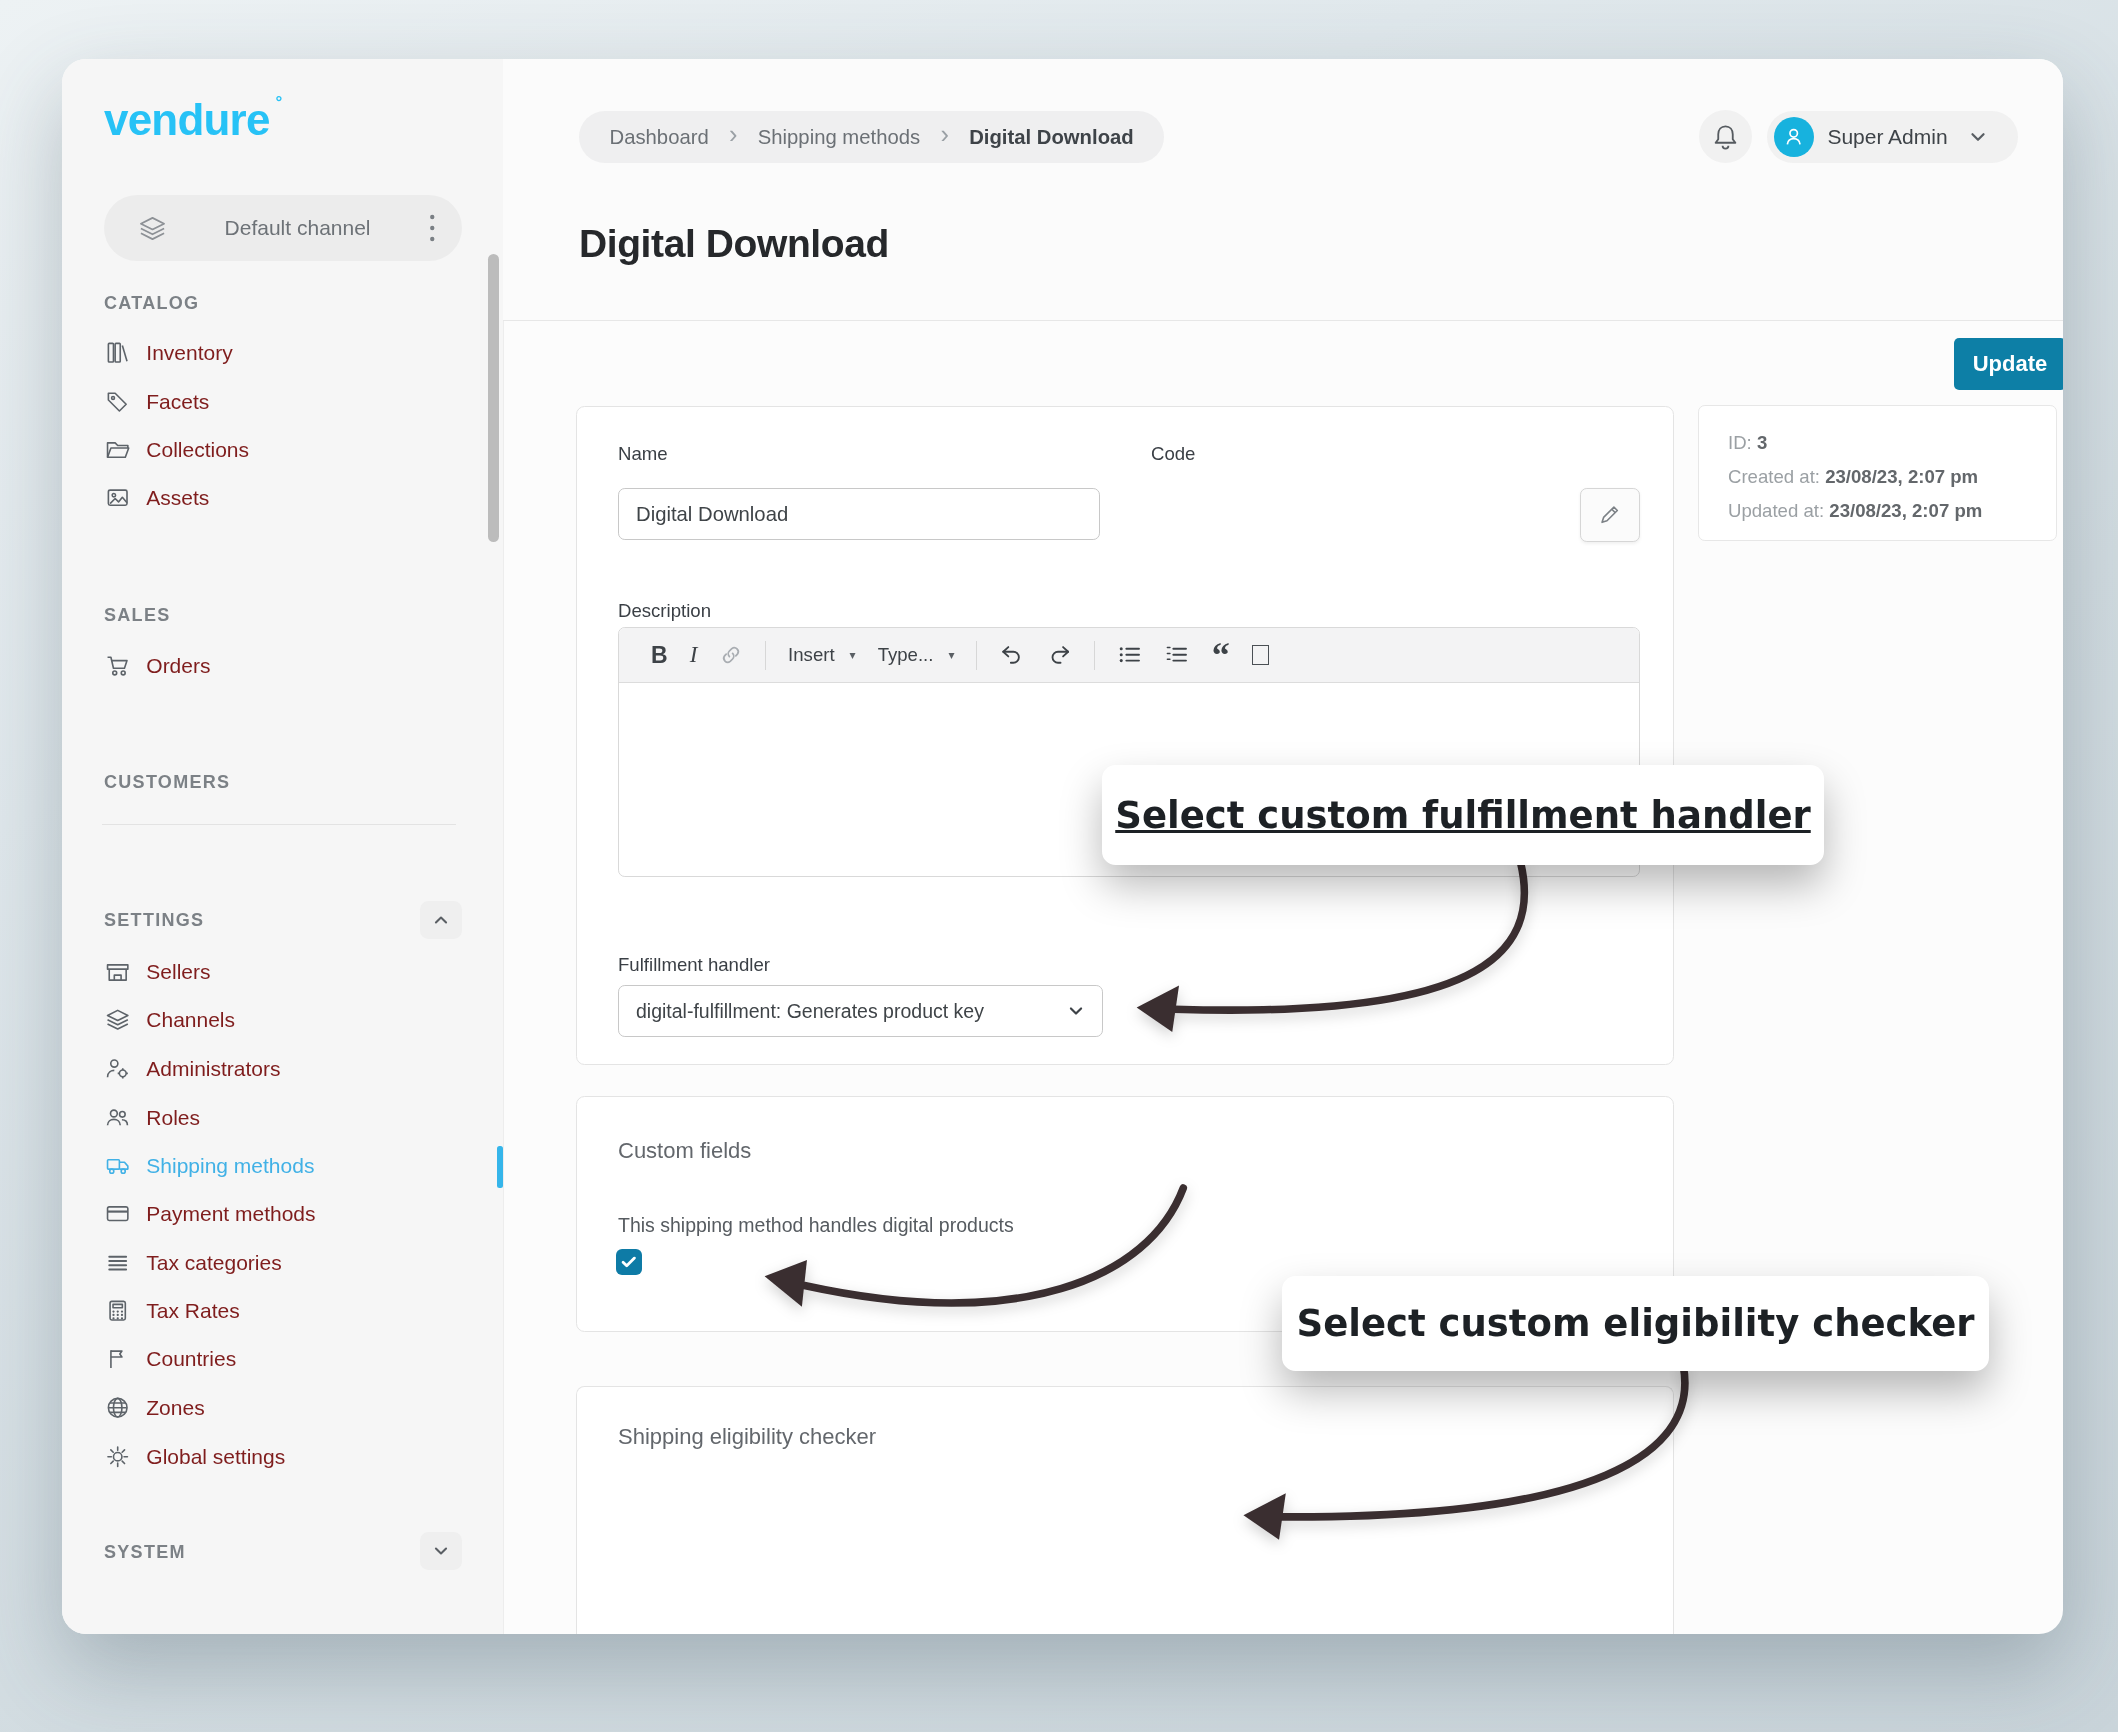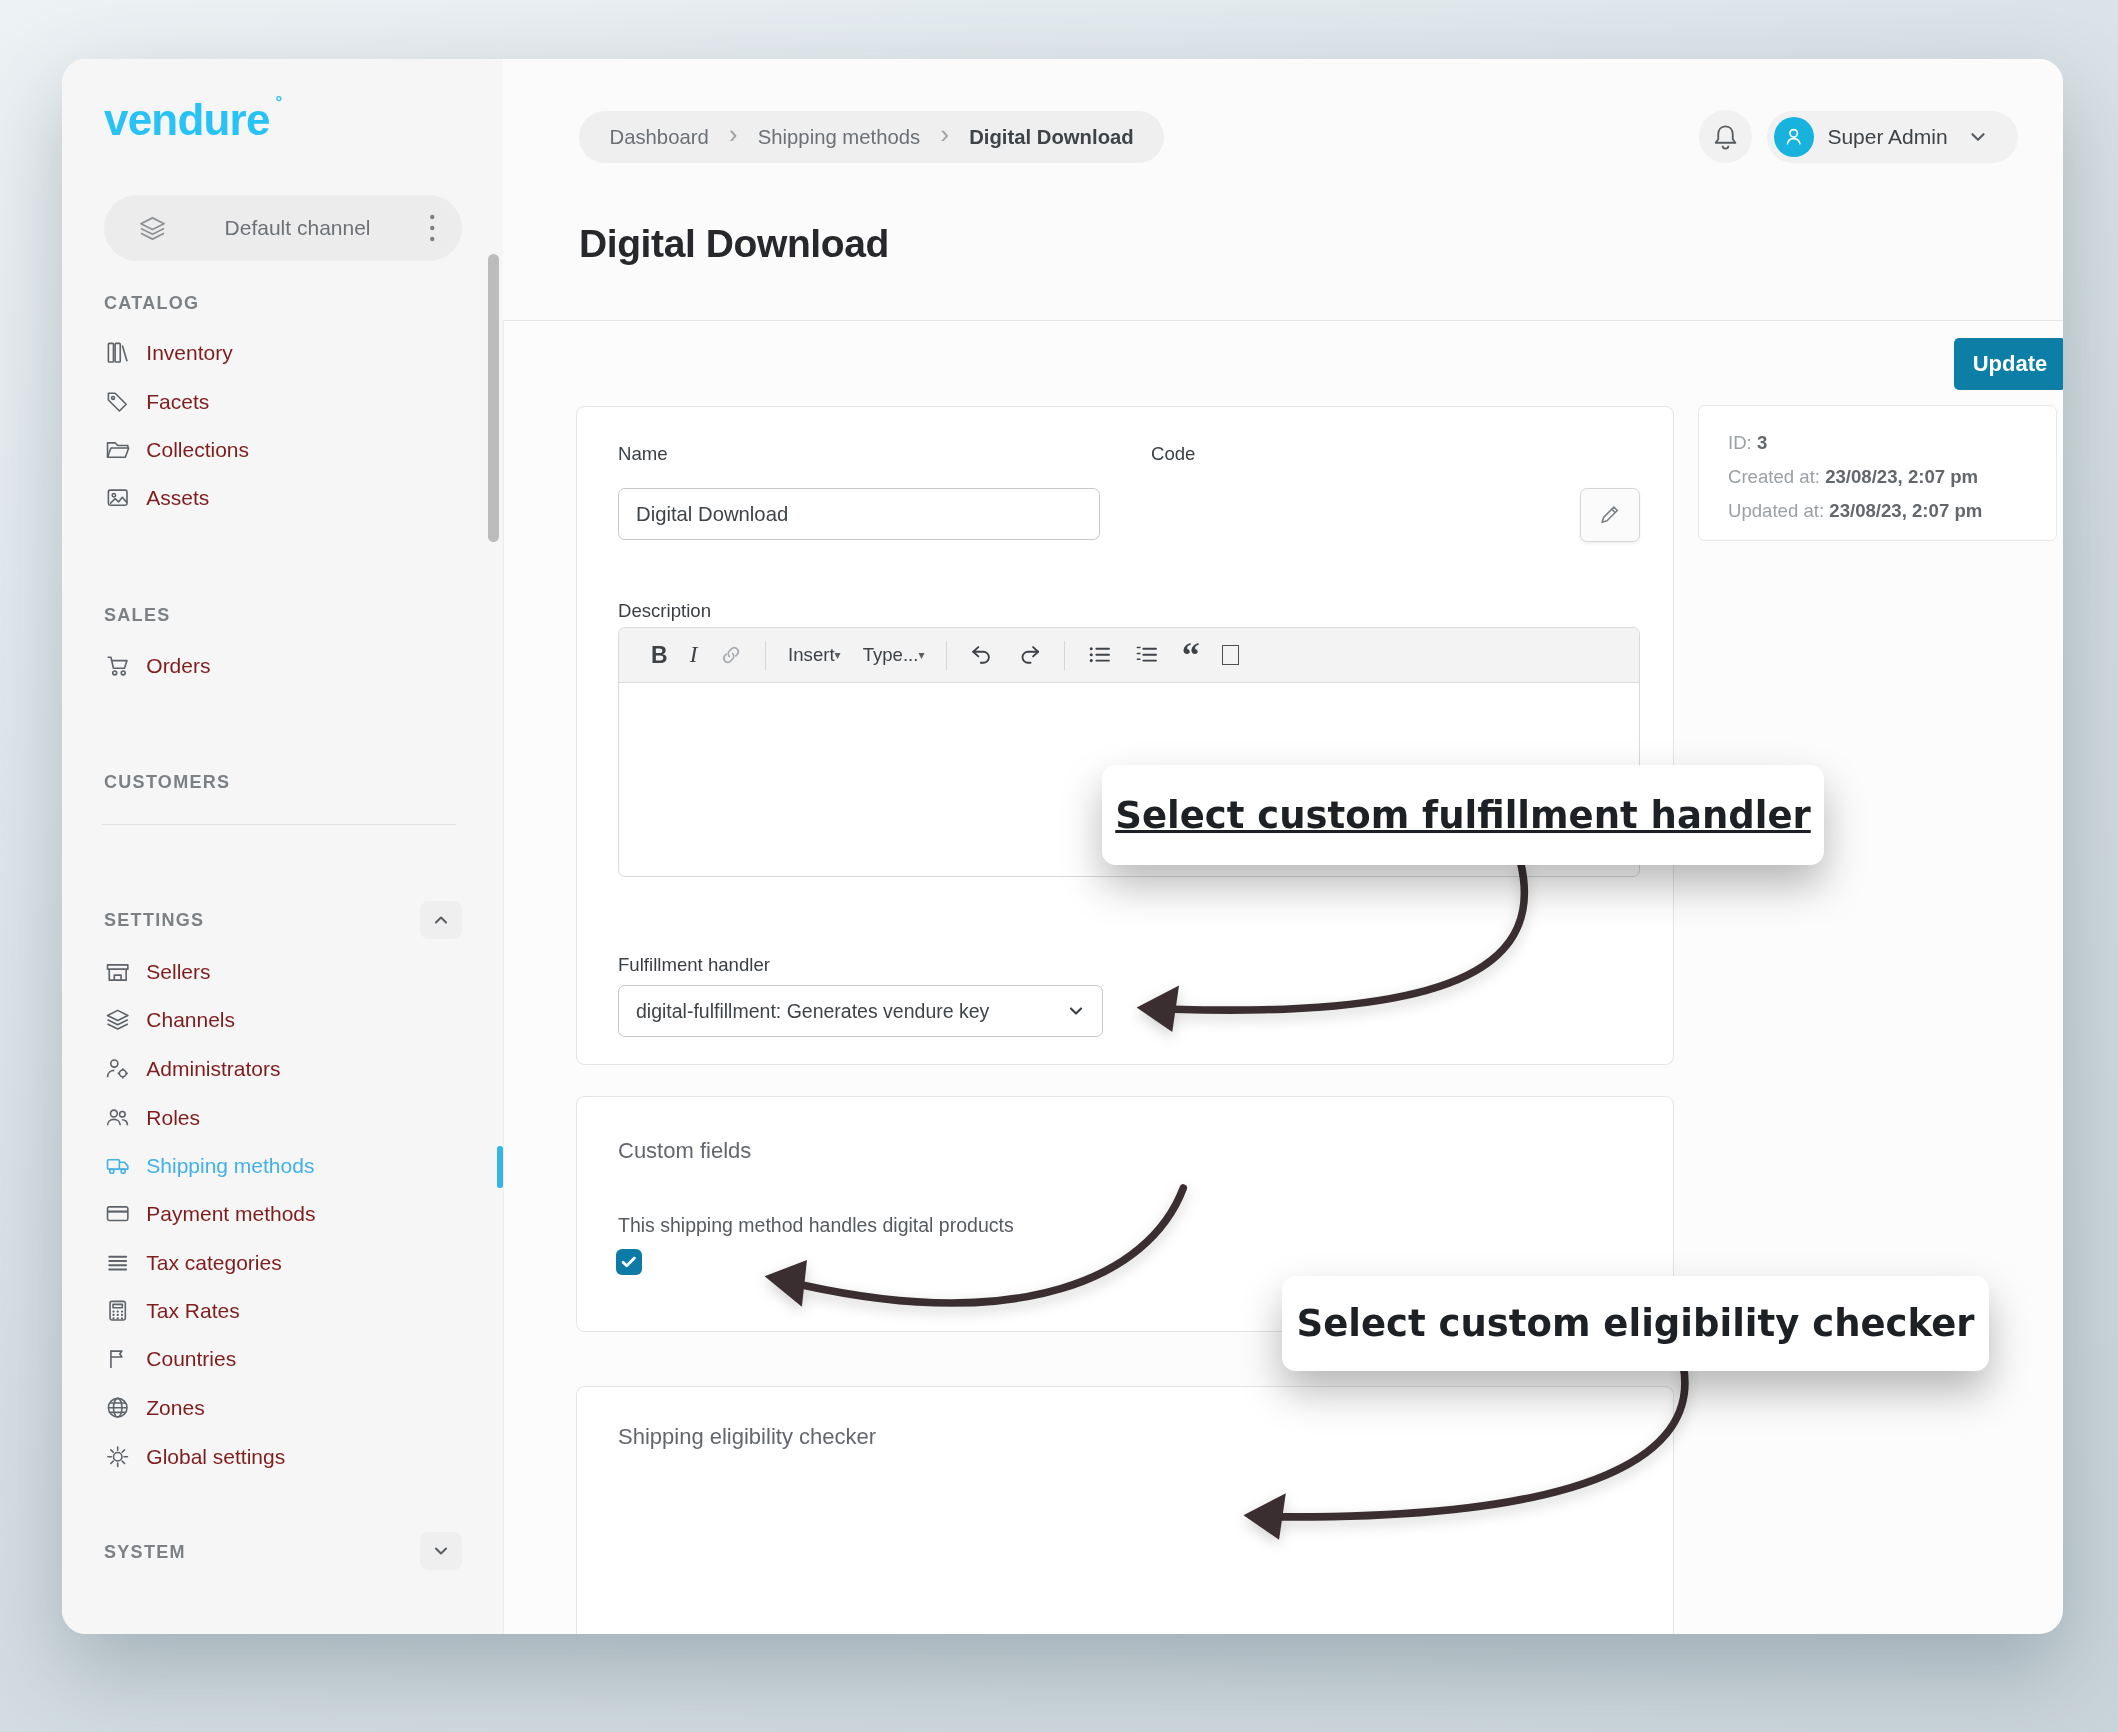--- a/index.html
+++ b/index.html
@@ -61,21 +61,21 @@
   .text-input{position:absolute;height:52px;border:0.8px solid #c8c8c8;border-radius:6.8px;background:#fff;
     font-size:20.3px;color:#3f4448;padding:0 17px;box-sizing:border-box;font-family:"Liberation Sans",sans-serif;}
   .edit-btn{position:absolute;left:1003px;top:81px;width:58px;height:52px;border:0.8px solid #d6d6d6;background:#fbfbfb;border-radius:6.8px;
     display:flex;align-items:center;justify-content:center;color:#7c8186;cursor:pointer;box-shadow:0 1.7px 3.4px rgba(0,0,0,.06);}
   .editor{position:absolute;left:41px;top:220px;width:1020px;height:248px;border:0.8px solid #d9d9d9;border-radius:6.8px;background:#fff;overflow:hidden;}
   .editor-toolbar{height:54px;background:#f3f3f4;border-bottom:0.8px solid #dcdcdc;display:flex;align-items:center;padding-left:32px;gap:22px;}
   .tbtn{display:flex;align-items:center;justify-content:center;color:#3d4247;cursor:pointer;}
   .tbtn.bold-glyph{font-weight:800;font-size:23px;}
   .tbtn.italic-glyph{font-family:"Liberation Serif",serif;font-style:italic;font-size:23px;}
   .tbtn.dim{color:#a9adb2;}
-  .tdrop{display:flex;align-items:center;gap:0;font-size:18.6px;color:#3d4247;cursor:pointer;}
+  .tdrop{display:flex;align-items:center;gap:15px;font-size:18.6px;color:#3d4247;cursor:pointer;}
   .tdrop .caret{font-size:12px;color:#5a5f64;}
   .tsep{width:0.8px;height:29px;background:#d7d7d7;}
   .quote-glyph{font-family:"Liberation Serif",serif;font-weight:bold;font-size:36px;line-height:17px;height:22px;}
   .square-glyph{width:15.3px;height:18px;border:1.7px solid #4a4f54;}
   .select-box{position:absolute;left:41px;top:578px;width:485px;height:52px;border:0.8px solid #c8c8c8;border-radius:6.8px;background:#fff;
     display:flex;align-items:center;padding:0 15.3px 0 17px;box-sizing:border-box;cursor:pointer;}
   .select-box .sval{flex:1;font-size:19.5px;color:#3f4448;white-space:nowrap;overflow:hidden;}
   .card-heading{position:absolute;left:41px;font-size:22px;color:#63676c;}
   .check-label{position:absolute;left:41px;top:117px;font-size:19.5px;color:#565b60;}
   .checkbox{position:absolute;left:39px;top:152px;width:26px;height:26px;border-radius:6px;background:#0e7ba6;
@@ -417,21 +417,21 @@
         <span class="tbtn quote-glyph">“</span>
         <span class="tbtn">
             <span class="square-glyph"></span>
           </span>
       </div>
       <div></div>
     </div>
 
     <div class="fld-label" style="left:41px;top:547px">Fulfillment handler</div>
     <div class="select-box">
-      <span class="sval">digital-fulfillment: Generates vendure key</span>
+      <span class="sval">digital-fulfillment: Generates product key</span>
       <span>
           <svg class="ic" width="22" height="22" viewBox="0 0 26 26" fill="none" stroke="#3d4247" stroke-width="2.6" stroke-linecap="round" stroke-linejoin="round">
             <path d="M7 10l6 6 6-6"></path>
           </svg>
         </span>
     </div>
   </div>
 
   <div class="card" id="card-custom">
     <div class="card-heading" style="top:41px">Custom fields</div>

